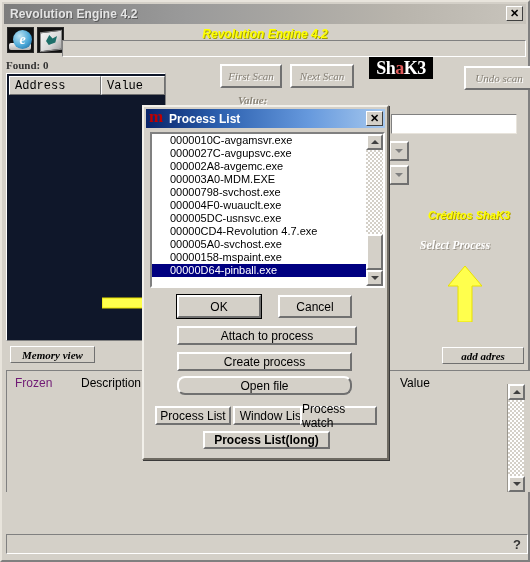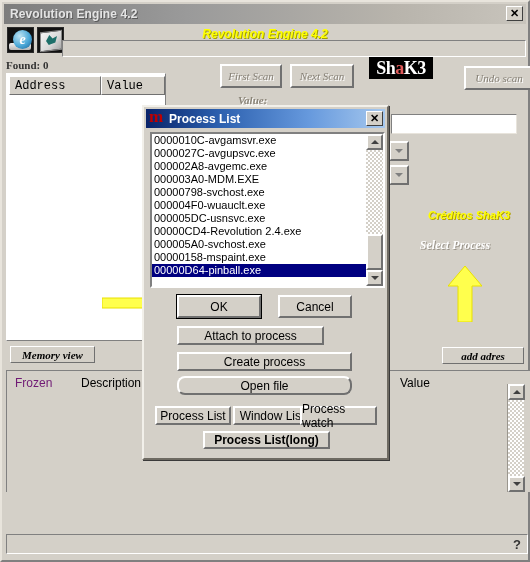--- a/index.html
+++ b/index.html
@@ -127,21 +127,21 @@
     font-size: 11px; color: #333;
     font-family: "Liberation Serif", serif;
     font-weight: bold;
   }
 
   
   .left-panel {
     position: absolute;
     left: 4px; top: 71px;
     width: 160px; height: 268px;
-    background: #ffffff;
+    background: #0f172a;
     border: 1px solid #ffffff;
     border-right: 1px solid #808080;
     border-bottom: 1px solid #808080;
   }
   .hdr-row {
     position: absolute; left: 2px; top: 2px;
     display: flex;
   }
   .hdr-cell {
     height: 19px;
@@ -427,21 +427,21 @@
   .proc-items {
     position: absolute;
     left: 0; top: 0; right: 17px; bottom: 0;
     overflow: hidden;
   }
   .proc-item {
     height: 13px;
     line-height: 13px;
     font-size: 11px;
     font-family: "Liberation Sans", sans-serif;
-    padding-left: 2px;
+    padding-left: 18px;
     color: #000;
     white-space: nowrap;
     cursor: default;
   }
   .proc-item.selected {
     background: #000080;
     color: #ffffff;
   }
   .proc-scroll {
     position: absolute;
@@ -478,21 +478,21 @@
   }
   .dlg-btn.default {
     border: 2px solid #ffffff;
     border-right-color: #707070;
     border-bottom-color: #707070;
     outline: 1px solid #000;
     outline-offset: 0px;
   }
   #btn-ok     { left: 177px; top: 295px; width: 84px; height: 23px; }
   #btn-cancel { left: 278px; top: 295px; width: 74px; height: 23px; }
-  #btn-attach { left: 177px; top: 326px; width: 147px; height: 19px; }
+  #btn-attach { left: 177px; top: 326px; width: 180px; height: 19px; }
   #btn-create { left: 177px; top: 352px; width: 175px; height: 19px; }
   #btn-open   { left: 177px; top: 376px; width: 175px; height: 19px; border-radius: 8px; }
   #btn-plist  { left: 155px; top: 406px; width: 76px; height: 19px; }
   #btn-wlist  { left: 233px; top: 406px; width: 78px; height: 19px; }
   #btn-pwatch { left: 300px; top: 406px; width: 77px; height: 19px; }
   #btn-plong  { left: 203px; top: 431px; width: 127px; height: 18px; font-weight: bold; }
 
   
   .dlg-buttons-layer {
     position: absolute;
@@ -593,21 +593,21 @@
 
     <div class="proc-listbox">
       <div class="proc-items" id="proc-items">
           <div class="proc-item">0000010C-avgamsvr.exe</div>
           <div class="proc-item">0000027C-avgupsvc.exe</div>
           <div class="proc-item">000002A8-avgemc.exe</div>
           <div class="proc-item">000003A0-MDM.EXE</div>
           <div class="proc-item">00000798-svchost.exe</div>
           <div class="proc-item">000004F0-wuauclt.exe</div>
           <div class="proc-item">000005DC-usnsvc.exe</div>
-          <div class="proc-item">00000CD4-Revolution 2.4.exe</div>
+          <div class="proc-item">00000CD4-Revolution 4.7.exe</div>
           <div class="proc-item">000005A0-svchost.exe</div>
           <div class="proc-item">00000158-mspaint.exe</div>
           <div class="proc-item selected">00000D64-pinball.exe</div>
         </div>
       <div class="proc-scroll">
         <div class="sb-btn up"></div>
         <div class="proc-thumb"></div>
         <div class="sb-btn down"></div>
       </div>
     </div>

